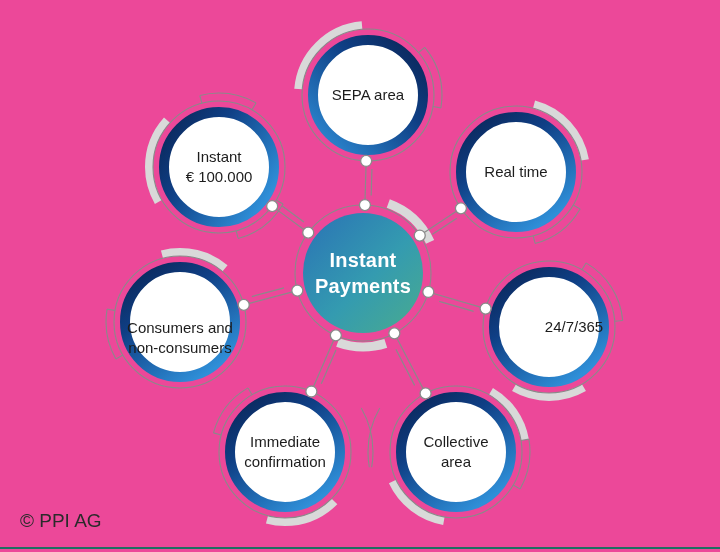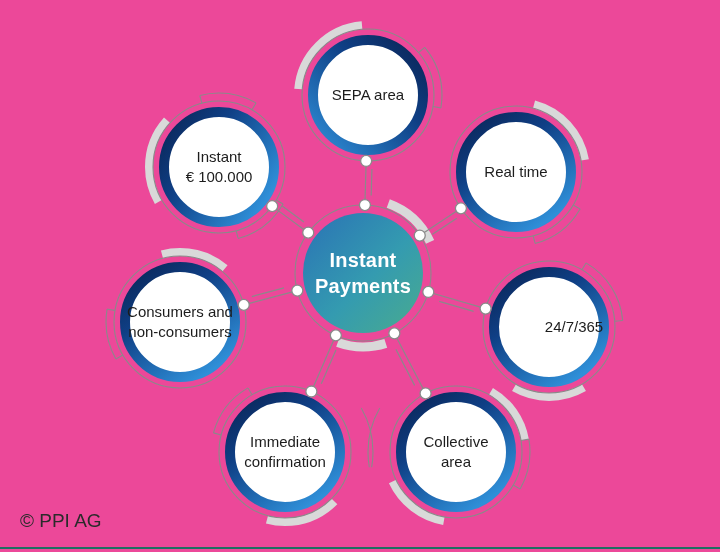--- a/index.html
+++ b/index.html
@@ -132,21 +132,21 @@
     <div>24/7/365</div>
   </div>
   <div class="label" style="left:396px;top:430px;width:120px">
     <div>Collective</div>
     <div>area</div>
   </div>
   <div class="label" style="left:215px;top:430px;width:140px">
     <div>Immediate</div>
     <div>confirmation</div>
   </div>
-  <div class="label" style="left:105px;top:300px;width:150px">
+  <div class="label" style="left:105px;top:316px;width:150px">
     <div>Consumers and</div>
     <div>non-consumers</div>
   </div>
   <div class="label" style="left:154px;top:145px;width:130px">
     <div>Instant</div>
     <div>€ 100.000</div>
   </div>
 
   <div class="label hub-label" style="left:303px;top:251px;width:120px">
     <div>Instant</div>

